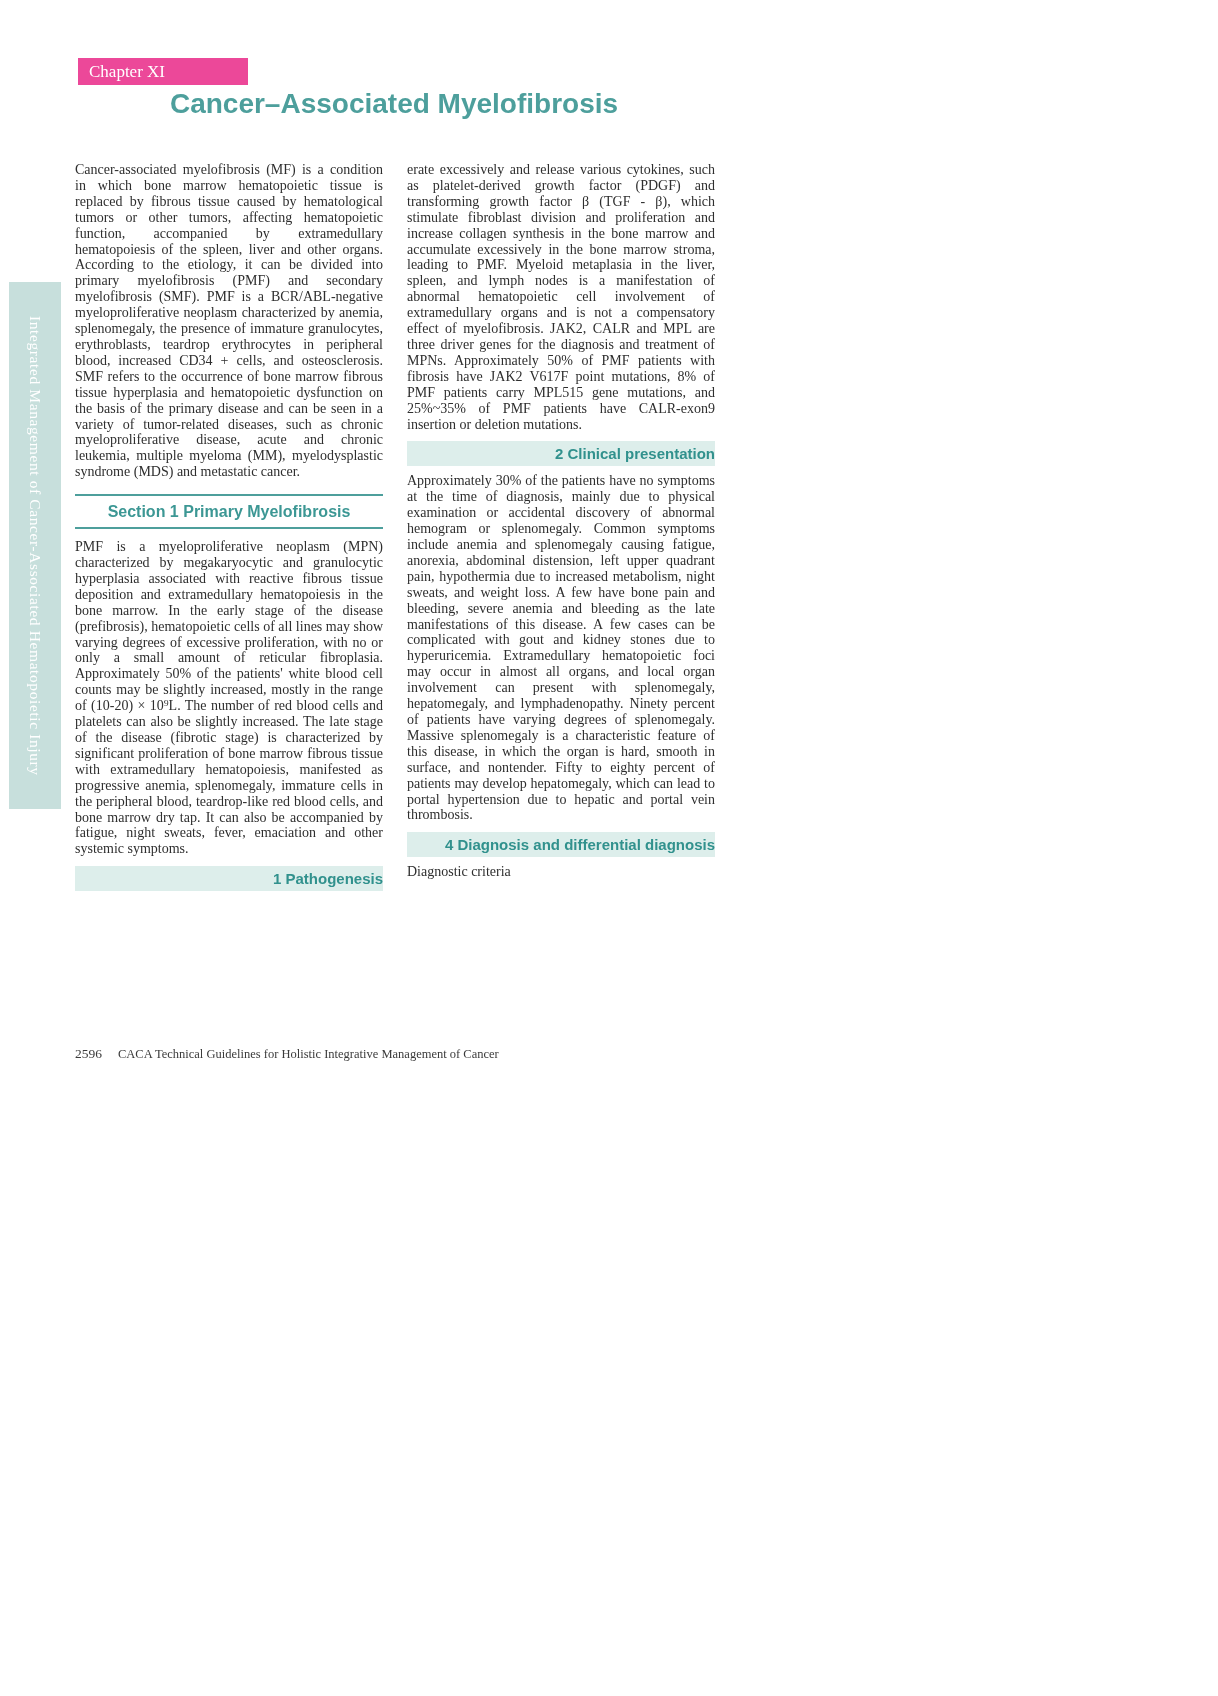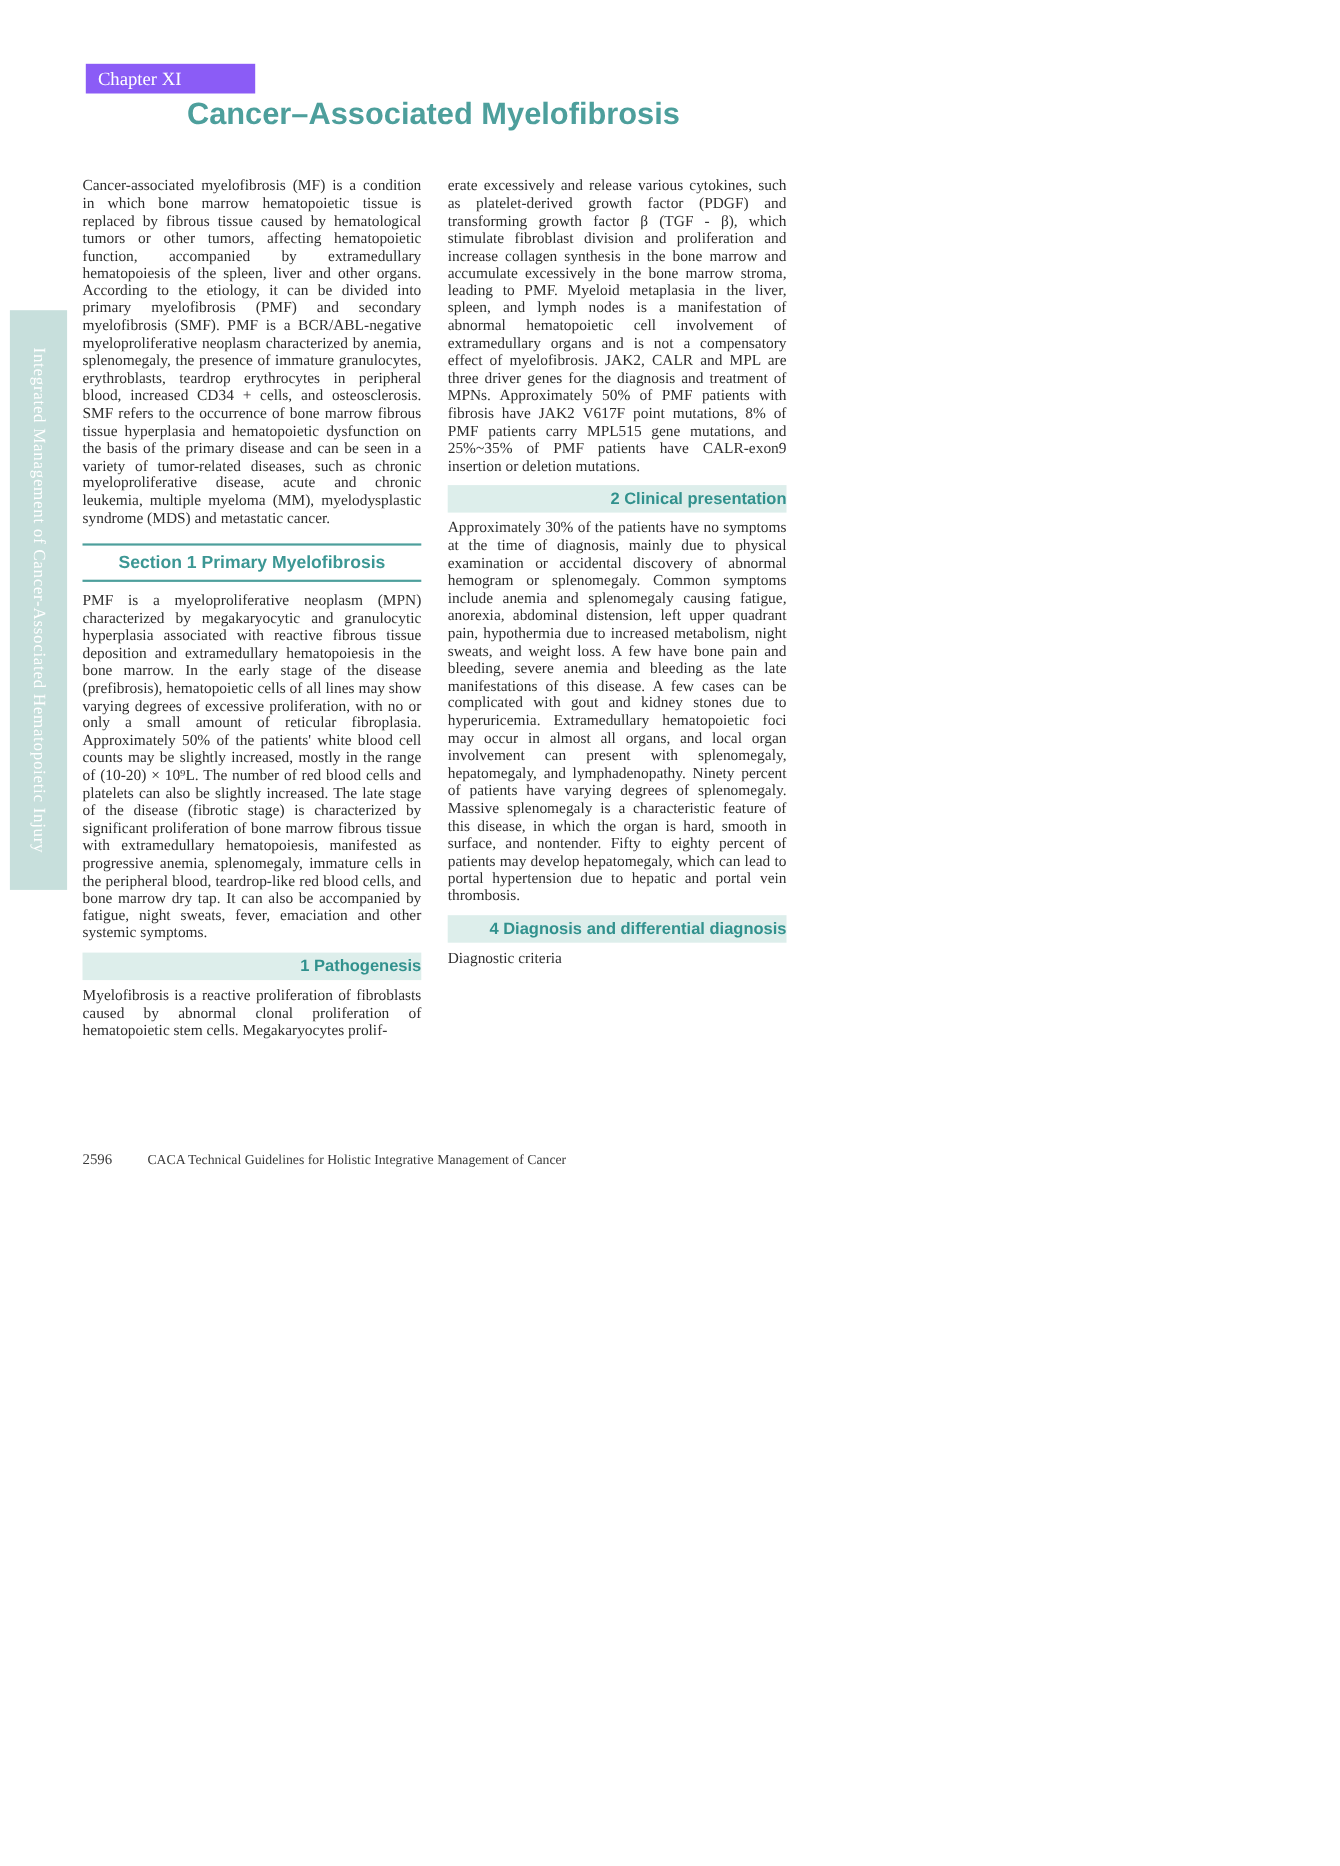--- a/index.html
+++ b/index.html
@@ -9,22 +9,22 @@
   }
   .sidebar-tab {
     position:absolute; left:9px; top:282px; width:52px; height:527px;
     background:#c7dfdc; display:flex; align-items:center; justify-content:center;
   }
   .sidebar-text {
     writing-mode:vertical-rl; white-space:nowrap; color:#ffffff;
     font-family:"Liberation Serif", serif; font-size:15.5px; letter-spacing:0.6px;
   }
   .chapter-badge {
-    position:absolute; left:78px; top:58px; width:154px; height:27px;
-    background:#8b5cf6; color:#ffffff; display:flex; align-items:center;
+    position:absolute; left:78px; top:58px; width:170px; height:27px;
+    background:#ec4899; color:#ffffff; display:flex; align-items:center;
     box-sizing:border-box; padding-left:11px; font-size:17px;
     font-family:"Liberation Serif", serif;
   }
   .title {
     position:absolute; left:74px; top:88px; width:640px; margin:0;
     text-align:center; font-family:"Liberation Sans", sans-serif;
     font-weight:bold; font-size:28px; color:#4d9f9c;
   }
   .col {
     position:absolute; top:162px; width:308px;
@@ -39,21 +39,21 @@
     text-align:center; font-family:"Liberation Sans", sans-serif;
     font-weight:bold; font-size:16px; color:#3c9794; line-height:18px;
   }
   .sub-heading {
     margin:9px 0 7px; padding:4px 0; background:#ddeeeb;
     text-align:right; font-family:"Liberation Sans", sans-serif;
     font-weight:bold; font-size:15px; color:#31918d; line-height:17px;
   }
   .footer {
     position:absolute; left:75px; top:1046px;
-    display:flex; align-items:baseline; gap:32px; color:#3a3a3a;
+    display:flex; align-items:baseline; gap:16px; color:#3a3a3a;
   }
   .page-num { font-size:13.5px; }
   .book-title { font-size:12.5px; }
 </style>
 </head>
 <body>
 
 <div class="page">
 
   <div class="sidebar-tab">
@@ -64,21 +64,20 @@
     <span>Chapter XI</span>
   </div>
 
   <h1 class="title">Cancer–Associated Myelofibrosis</h1>
 
   <div class="col col-left">
     <p class="body">Cancer-associated myelofibrosis (MF) is a condition in which bone marrow hematopoietic tissue is replaced by fibrous tissue caused by hematological tumors or other tumors, affecting hematopoietic function, accompanied by extramedullary hematopoiesis of the spleen, liver and other organs. According to the etiology, it can be divided into primary myelofibrosis (PMF) and secondary myelofibrosis (SMF). PMF is a BCR/ABL-negative myeloproliferative neoplasm characterized by anemia, splenomegaly, the presence of immature granulocytes, erythroblasts, teardrop erythrocytes in peripheral blood, increased CD34 + cells, and osteosclerosis. SMF refers to the occurrence of bone marrow fibrous tissue hyperplasia and hematopoietic dysfunction on the basis of the primary disease and can be seen in a variety of tumor-related diseases, such as chronic myeloproliferative disease, acute and chronic leukemia, multiple myeloma (MM), myelodysplastic syndrome (MDS) and metastatic cancer.</p>
     <div class="section-heading">Section 1 Primary Myelofibrosis</div>
     <p class="body">PMF is a myeloproliferative neoplasm (MPN) characterized by megakaryocytic and granulocytic hyperplasia associated with reactive fibrous tissue deposition and extramedullary hematopoiesis in the bone marrow. In the early stage of the disease (prefibrosis), hematopoietic cells of all lines may show varying degrees of excessive proliferation, with no or only a small amount of reticular fibroplasia. Approximately 50% of the patients' white blood cell counts may be slightly increased, mostly in the range of (10-20) × 10⁹L. The number of red blood cells and platelets can also be slightly increased. The late stage of the disease (fibrotic stage) is characterized by significant proliferation of bone marrow fibrous tissue with extramedullary hematopoiesis, manifested as progressive anemia, splenomegaly, immature cells in the peripheral blood, teardrop-like red blood cells, and bone marrow dry tap. It can also be accompanied by fatigue, night sweats, fever, emaciation and other systemic symptoms.</p>
     <div class="sub-heading">1 Pathogenesis</div>
-    <p class="body">Myelofibrosis is a reactive proliferation of fibroblasts caused by abnormal clonal proliferation of hematopoietic stem cells. Megakaryocytes prolif-</p>
   </div>
 
   <div class="col col-right">
     <p class="body">erate excessively and release various cytokines, such as platelet-derived growth factor (PDGF) and transforming growth factor β (TGF - β), which stimulate fibroblast division and proliferation and increase collagen synthesis in the bone marrow and accumulate excessively in the bone marrow stroma, leading to PMF. Myeloid metaplasia in the liver, spleen, and lymph nodes is a manifestation of abnormal hematopoietic cell involvement of extramedullary organs and is not a compensatory effect of myelofibrosis. JAK2, CALR and MPL are three driver genes for the diagnosis and treatment of MPNs. Approximately 50% of PMF patients with fibrosis have JAK2 V617F point mutations, 8% of PMF patients carry MPL515 gene mutations, and 25%~35% of PMF patients have CALR-exon9 insertion or deletion mutations.</p>
     <div class="sub-heading">2 Clinical presentation</div>
     <p class="body">Approximately 30% of the patients have no symptoms at the time of diagnosis, mainly due to physical examination or accidental discovery of abnormal hemogram or splenomegaly. Common symptoms include anemia and splenomegaly causing fatigue, anorexia, abdominal distension, left upper quadrant pain, hypothermia due to increased metabolism, night sweats, and weight loss. A few have bone pain and bleeding, severe anemia and bleeding as the late manifestations of this disease. A few cases can be complicated with gout and kidney stones due to hyperuricemia. Extramedullary hematopoietic foci may occur in almost all organs, and local organ involvement can present with splenomegaly, hepatomegaly, and lymphadenopathy. Ninety percent of patients have varying degrees of splenomegaly. Massive splenomegaly is a characteristic feature of this disease, in which the organ is hard, smooth in surface, and nontender. Fifty to eighty percent of patients may develop hepatomegaly, which can lead to portal hypertension due to hepatic and portal vein thrombosis.</p>
     <div class="sub-heading">4 Diagnosis and differential diagnosis</div>
     <p class="body">Diagnostic criteria</p>
   </div>
 

